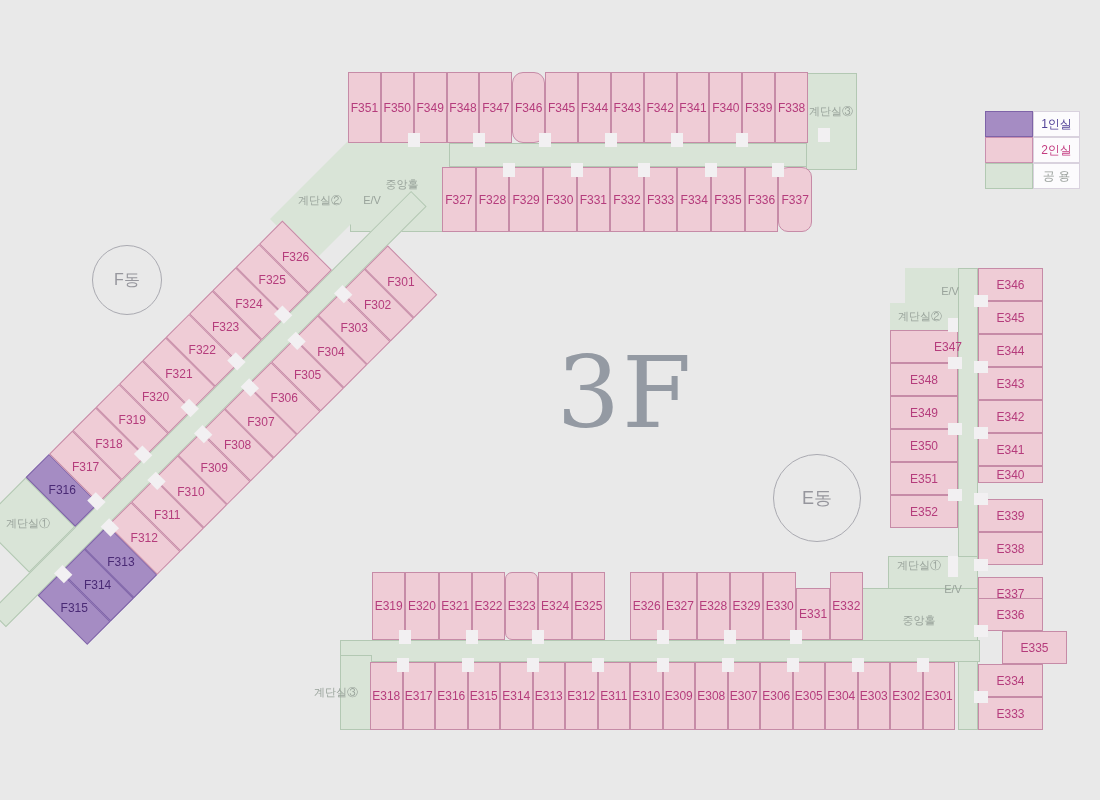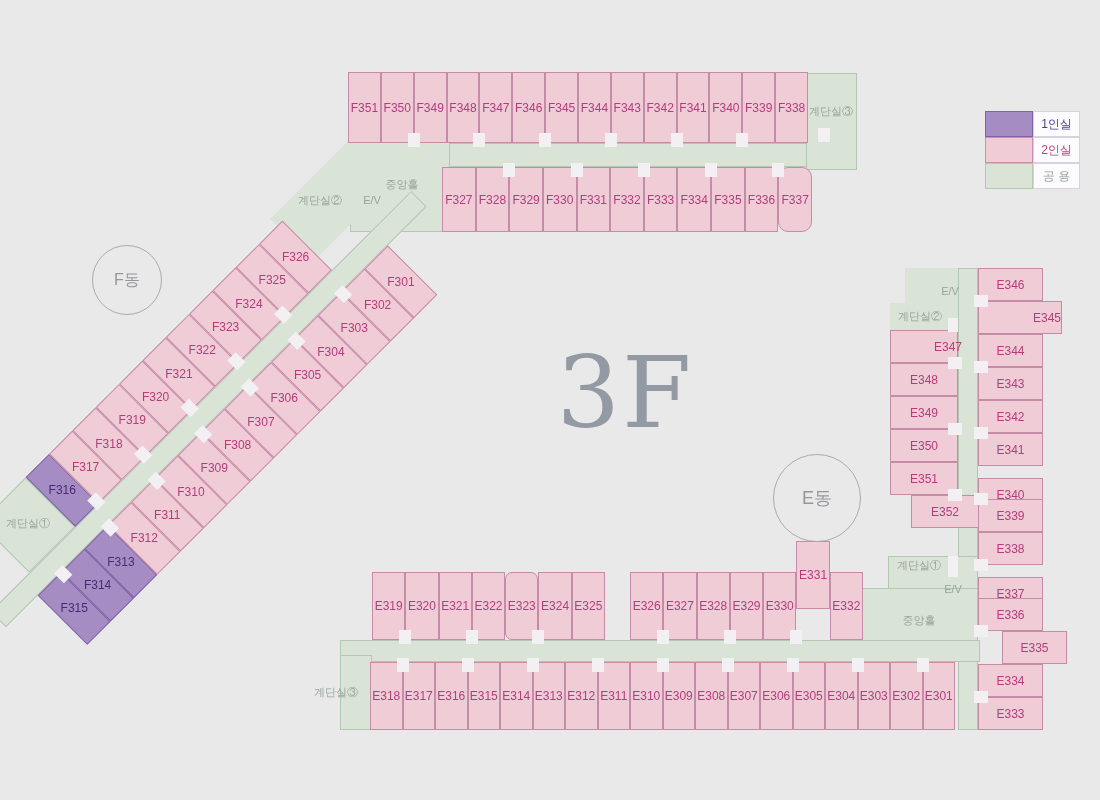--- a/index.html
+++ b/index.html
@@ -179,21 +179,21 @@
       </div>
       <div class="room" style="left: 413.71px; top: 72px; width: 32.86px; height: 71px;">
         <span>F349</span>
       </div>
       <div class="room" style="left: 446.57px; top: 72px; width: 32.86px; height: 71px;">
         <span>F348</span>
       </div>
       <div class="room" style="left: 479.43px; top: 72px; width: 32.86px; height: 71px;">
         <span>F347</span>
       </div>
-      <div class="room" style="left: 512.28px; top: 72px; width: 32.86px; height: 71px;">
+      <div class="room" style="left: 512.28px; top: 72px; width: 32.86px; height: 71px; border-radius: 11px;">
         <span>F346</span>
       </div>
       <div class="room" style="left: 545.14px; top: 72px; width: 32.86px; height: 71px;">
         <span>F345</span>
       </div>
       <div class="room" style="left: 578px; top: 72px; width: 32.86px; height: 71px;">
         <span>F344</span>
       </div>
       <div class="room" style="left: 610.86px; top: 72px; width: 32.86px; height: 71px;">
         <span>F343</span>
@@ -289,21 +289,21 @@
       </div>
       <div class="room" style="left: 696.57px; top: 572px; width: 33.29px; height: 68px;">
         <span>E328</span>
       </div>
       <div class="room" style="left: 729.86px; top: 572px; width: 33.29px; height: 68px;">
         <span>E329</span>
       </div>
       <div class="room" style="left: 763.14px; top: 572px; width: 33.29px; height: 68px;">
         <span>E330</span>
       </div>
-      <div class="room" style="left: 796.43px; top: 541px; width: 33.29px; height: 68px; align-items: center;">
+      <div class="room" style="left: 796.43px; top: 588px; width: 33.29px; height: 52px; align-items: center;">
         <span>E331</span>
       </div>
       <div class="room" style="left: 829.72px; top: 572px; width: 33.29px; height: 68px;">
         <span>E332</span>
       </div>
       <div class="notch" style="left: 657.29px; top: 630px; width: 12px; height: 14px;"></div>
       <div class="notch" style="left: 723.86px; top: 630px; width: 12px; height: 14px;"></div>
       <div class="notch" style="left: 790.43px; top: 630px; width: 12px; height: 14px;"></div>
       <div class="room" style="left: 370px; top: 662px; width: 32.5px; height: 68px;">
         <span>E318</span>
@@ -364,36 +364,36 @@
       <div class="notch" style="left: 526.5px; top: 658px; width: 12px; height: 14px;"></div>
       <div class="notch" style="left: 591.5px; top: 658px; width: 12px; height: 14px;"></div>
       <div class="notch" style="left: 656.5px; top: 658px; width: 12px; height: 14px;"></div>
       <div class="notch" style="left: 721.5px; top: 658px; width: 12px; height: 14px;"></div>
       <div class="notch" style="left: 786.5px; top: 658px; width: 12px; height: 14px;"></div>
       <div class="notch" style="left: 851.5px; top: 658px; width: 12px; height: 14px;"></div>
       <div class="notch" style="left: 916.5px; top: 658px; width: 12px; height: 14px;"></div>
       <div class="room" style="left: 978px; top: 268px; width: 65px; height: 33px;">
         <span>E346</span>
       </div>
-      <div class="room" style="left: 978px; top: 301px; width: 84px; height: 33px; justify-content: flex-end;">
+      <div class="room" style="left: 978px; top: 301px; width: 65px; height: 33px;">
         <span>E345</span>
       </div>
       <div class="room" style="left: 978px; top: 334px; width: 65px; height: 33px;">
         <span>E344</span>
       </div>
       <div class="room" style="left: 978px; top: 367px; width: 65px; height: 33px;">
         <span>E343</span>
       </div>
       <div class="room" style="left: 978px; top: 400px; width: 65px; height: 33px;">
         <span>E342</span>
       </div>
       <div class="room" style="left: 978px; top: 433px; width: 65px; height: 33px;">
         <span>E341</span>
       </div>
-      <div class="room" style="left: 978px; top: 478px; width: 65px; height: 33px;">
+      <div class="room" style="left: 978px; top: 466px; width: 65px; height: 17px;">
         <span>E340</span>
       </div>
       <div class="room" style="left: 978px; top: 499px; width: 65px; height: 33px;">
         <span>E339</span>
       </div>
       <div class="room" style="left: 978px; top: 532px; width: 65px; height: 33px;">
         <span>E338</span>
       </div>
       <div class="room" style="left: 978px; top: 565px; width: 65px; height: 33px; margin-top: 12px;">
         <span>E337</span>
@@ -425,21 +425,21 @@
       </div>
       <div class="room" style="left: 890px; top: 396px; width: 68px; height: 33px;">
         <span>E349</span>
       </div>
       <div class="room" style="left: 890px; top: 429px; width: 68px; height: 33px;">
         <span>E350</span>
       </div>
       <div class="room" style="left: 890px; top: 462px; width: 68px; height: 33px;">
         <span>E351</span>
       </div>
-      <div class="room" style="left: 890px; top: 495px; width: 68px; height: 33px; margin-left: 21px;">
+      <div class="room" style="left: 890px; top: 495px; width: 68px; height: 33px;">
         <span>E352</span>
       </div>
       <div class="notch" style="top: 357px; left: 948px; width: 14px; height: 12px;"></div>
       <div class="notch" style="top: 423px; left: 948px; width: 14px; height: 12px;"></div>
       <div class="notch" style="top: 489px; left: 948px; width: 14px; height: 12px;"></div>
     </div>
 
   <div class="hlabel" style="left:402px;top:184px;">중앙홀</div>
   <div class="hlabel" style="left:372px;top:200px;">E/V</div>
   <div class="hlabel" style="left:320px;top:200px;">계단실②</div>

